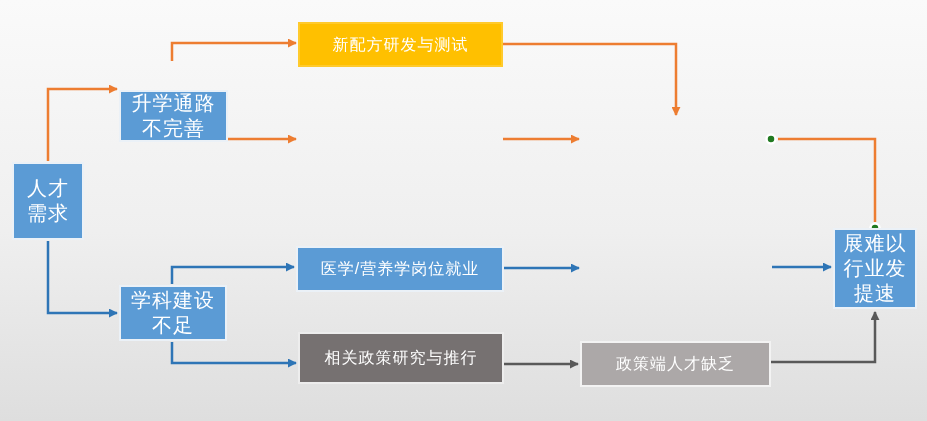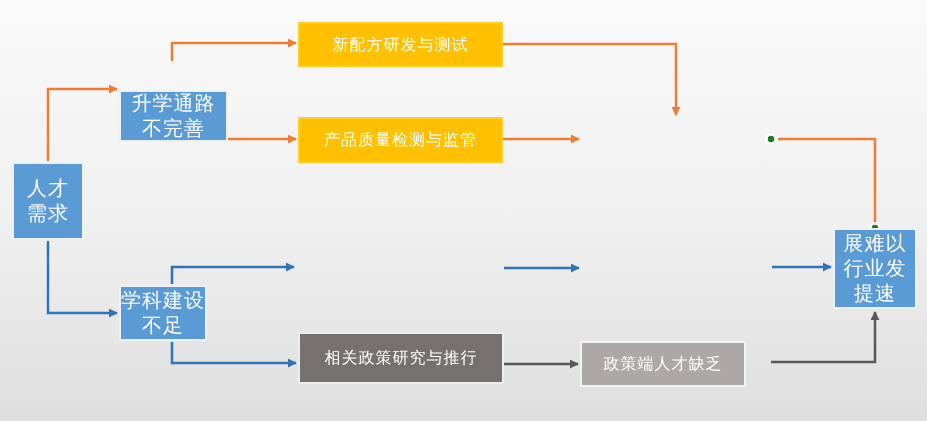--- a/index.html
+++ b/index.html
@@ -89,41 +89,41 @@
   <div class="node blue fs20" style="left:12px; top:162px; width:72px; height:78px;">
     <span class="ln">人才</span>
     <span class="ln">需求</span>
   </div>
 
   <div class="node blue fs20" style="left:119px; top:62px; width:109px; height:52px;margin-top:28px;">
     <span class="ln">升学通路</span>
     <span class="ln">不完善</span>
   </div>
 
-  <div class="node blue fs20" style="left:119px; top:285px; width:88px; height:56px;">
+  <div class="node blue fs20" style="left:119px; top:285px; width:108px; height:56px;">
     <span class="ln">学科建设</span>
     <span class="ln">不足</span>
   </div>
 
   <div class="node gold fs19" style="left:298px; top:22px; width:205px; height:45px;">
     <span class="ln">新配方研发与测试</span>
   </div>
 
-  <div class="node gold fs19" style="left:298px; top:117px; width:205px; height:46px;">
-    <span class="ln">产品质量检测与监管</span>
-  </div>
 
 
+  <div class="node blue fs19" style="left:296px; top:246px; width:208px; height:46px;">
+    <span class="ln">医学/营养学岗位就业</span>
+  </div>
 
 
   <div class="node darkgray fs19" style="left:298px; top:332px; width:206px; height:52px;">
     <span class="ln">相关政策研究与推行</span>
   </div>
 
-  <div class="node lightgray fs19" style="left:580px; top:341px; width:166px; height:46px;">
+  <div class="node lightgray fs19" style="left:580px; top:341px; width:191px; height:46px;">
     <span class="ln">政策端人才缺乏</span>
   </div>
 
   <div class="node blue fs20" style="left:833px; top:228px; width:84px; height:81px;">
     <span class="ln">展难以</span>
     <span class="ln">行业发</span>
     <span class="ln">提速</span>
   </div>
 
 </div>

